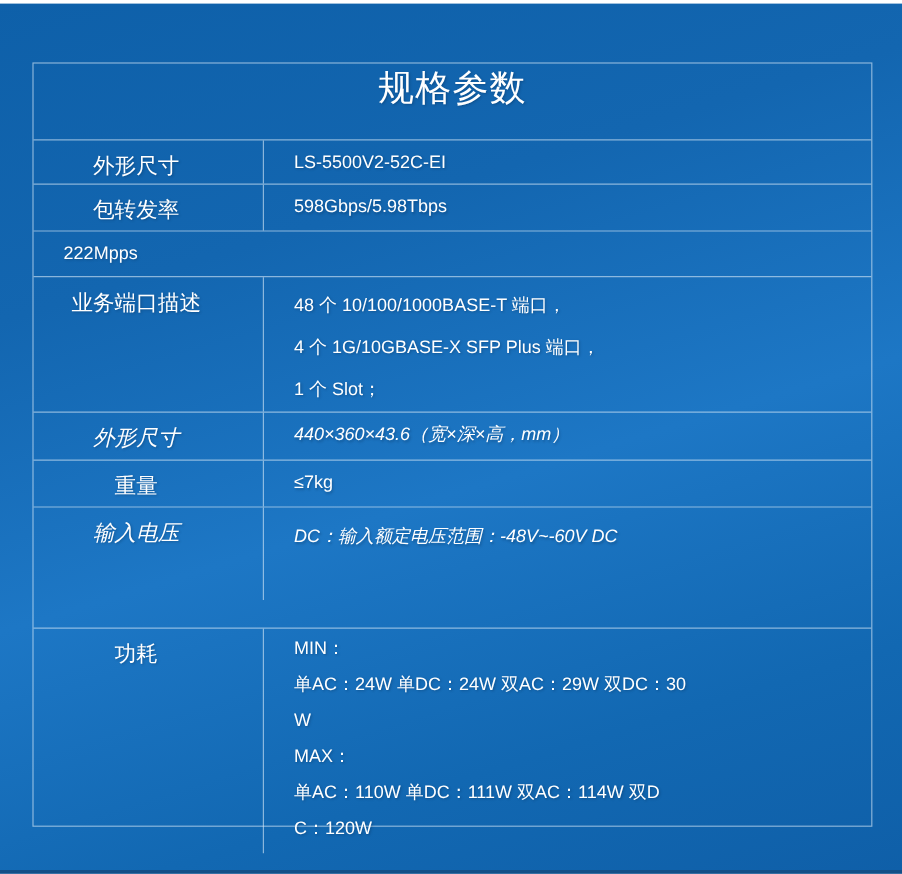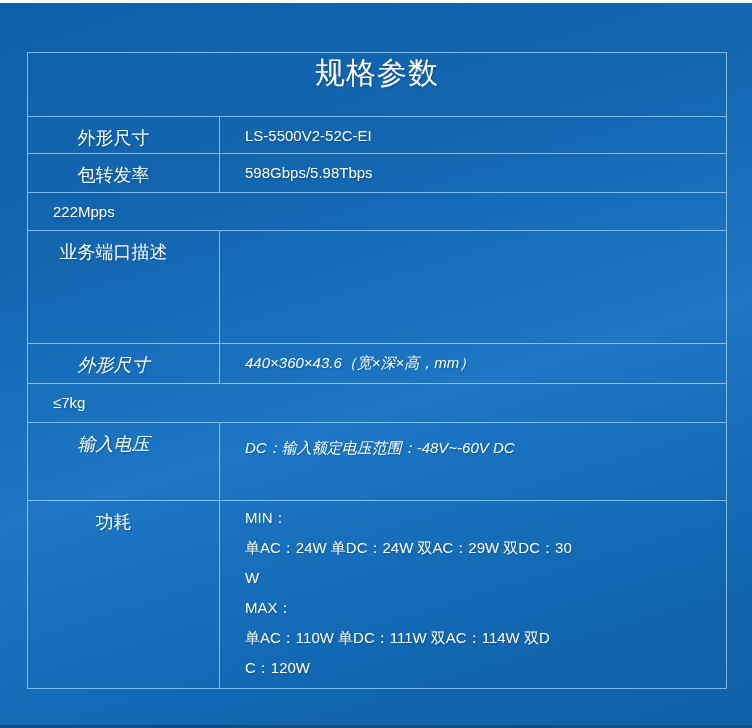--- a/index.html
+++ b/index.html
@@ -64,21 +64,21 @@
     display: grid;
     grid-template-columns: 192px 1fr;
   }
   #rows .trow:nth-child(1) { height: 37px; }
   #rows .trow:nth-child(2) { height: 39px; }
   #rows .trow:nth-child(3) { height: 38px; }
   #rows .trow:nth-child(4) { height: 113px; }
   #rows .trow:nth-child(5) { height: 40px; font-style: italic; }
   #rows .trow:nth-child(6) { height: 39px; }
   #rows .trow:nth-child(7) { height: 78px; font-style: italic; }
-  #rows .trow:nth-child(8) { height: 188px; }
+  #rows .trow:nth-child(8) { height: 188px; margin-top: 23px; }
   .cell {
     box-sizing: border-box;
     overflow: hidden;
   }
   .cell.label {
     border-right: 1px solid rgba(219, 235, 248, 0.60);
     text-align: center;
     padding: 11px 20px 0 0;
     font-size: 18px;
     line-height: 20px;
@@ -118,28 +118,34 @@
             <div class="vline">598Gbps/5.98Tbps</div>
           </div>
         </div>
         <div class="trow">
           <div class="cell value">
             <div class="vline">222Mpps</div>
           </div>
         </div>
         <div class="trow">
           <div class="cell label">业务端口描述</div>
+          <div class="cell value">
+            <div class="vline">48 个 10/100/1000BASE-T 端口，</div>
+            <div class="vline">4 个 1G/10GBASE-X SFP Plus 端口，</div>
+            <div class="vline">1 个 Slot；</div>
+          </div>
         </div>
         <div class="trow">
           <div class="cell label">外形尺寸</div>
           <div class="cell value">
             <div class="vline">440×360×43.6（宽×深×高，mm）</div>
           </div>
         </div>
         <div class="trow">
+          <div class="cell label">重量</div>
           <div class="cell value">
             <div class="vline">≤7kg</div>
           </div>
         </div>
         <div class="trow">
           <div class="cell label">输入电压</div>
           <div class="cell value">
             <div class="vline">DC：输入额定电压范围：-48V~-60V DC</div>
           </div>
         </div>

